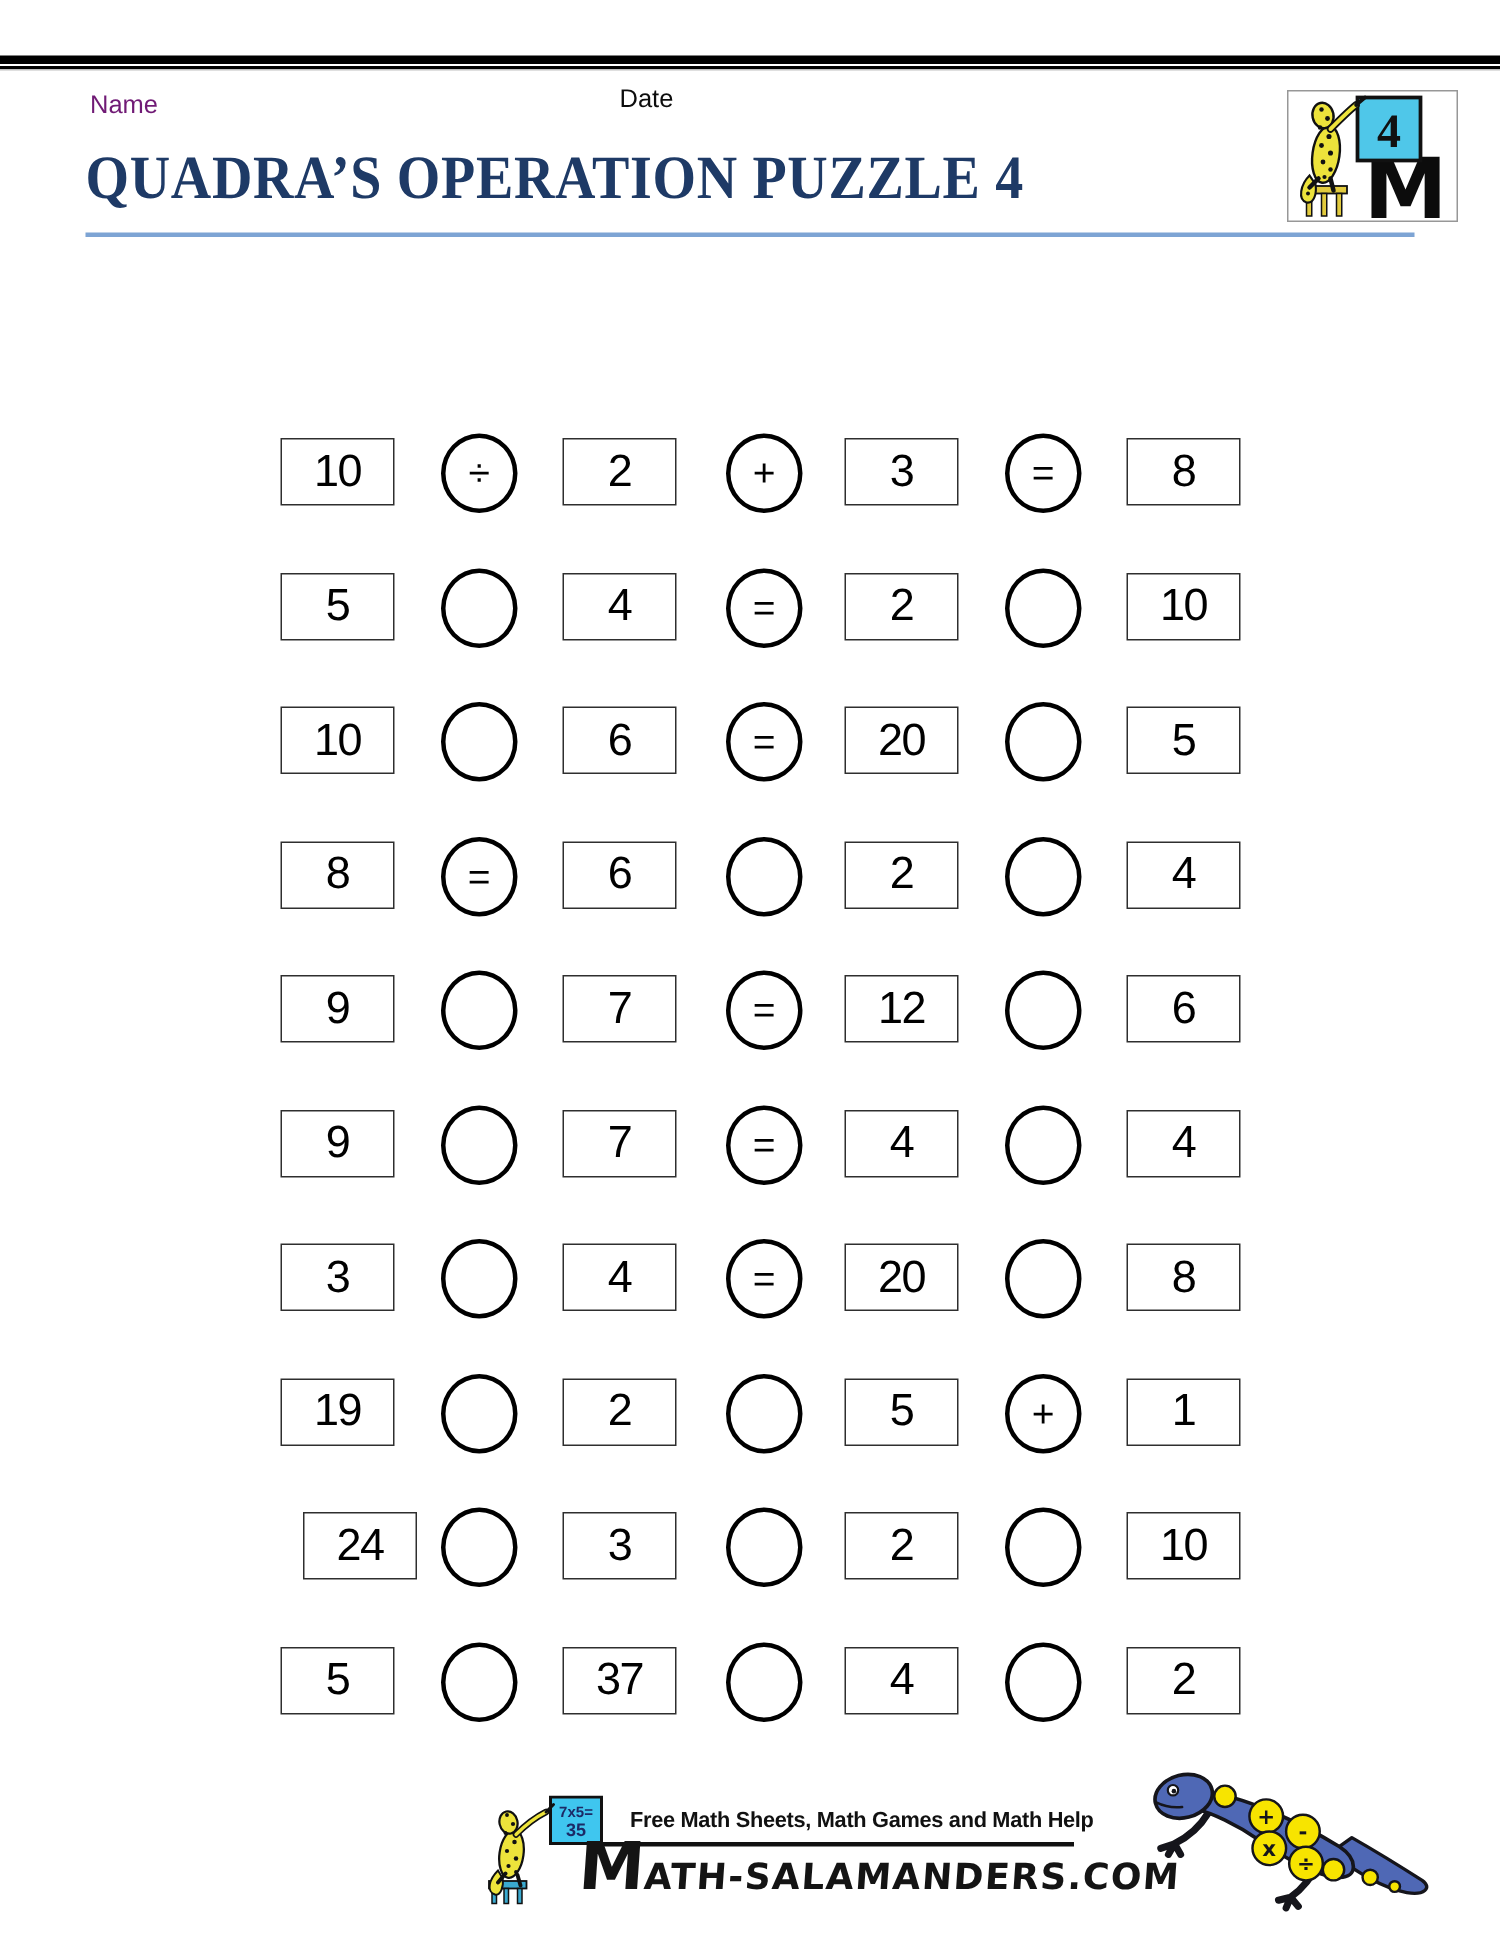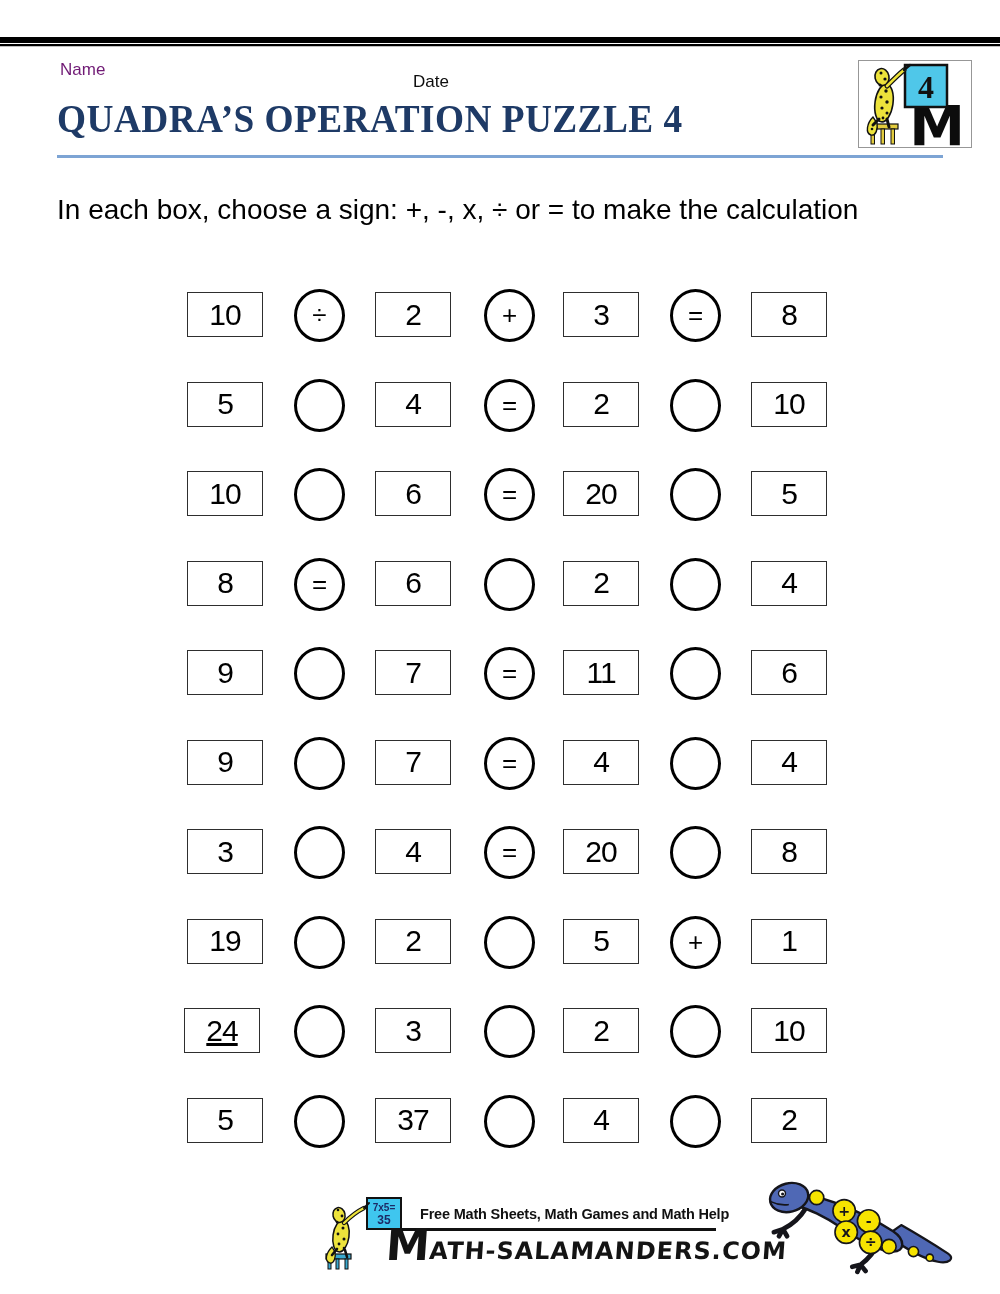--- a/index.html
+++ b/index.html
@@ -5,21 +5,21 @@
   html,body{margin:0;padding:0;}
   body{
     width:1000px;height:1294px;position:relative;background:#ffffff;
     font-family:"Liberation Sans",sans-serif;overflow:hidden;
   }
   .topbar{
     position:absolute;left:0;top:37px;width:1000px;height:10px;
     background:linear-gradient(#000 0 6px,#fff 6px 7px,#000 7px 9px,#bfbfbf 9px 10px);
   }
   .name-label{position:absolute;left:60px;top:60px;font-size:17px;color:#701a75;}
-  .date-label{position:absolute;left:413px;top:72px;font-size:17px;color:#0d0d0d;}
+  .date-label{position:absolute;left:413px;top:56px;font-size:17px;color:#0d0d0d;}
   .logo-box{
     position:absolute;left:858px;top:60px;width:114px;height:88px;
     background:#fff;border:1px solid #979797;box-sizing:border-box;
   }
   .page-title{
     position:absolute;left:57px;top:94px;margin:0;white-space:nowrap;
     font-family:"Liberation Serif",serif;font-weight:bold;font-size:41px;
     color:#1e3a66;transform:scaleX(.91);transform-origin:left center;letter-spacing:.5px;
   }
   .title-underline{position:absolute;left:57px;top:155px;width:886px;height:3px;background:#7da4d4;}
@@ -93,21 +93,20 @@
         <circle cx="13" cy="68" r="1.3"></circle>
       </g>
     </g>
   </svg>
 </div>
 
 <h1 class="page-title">QUADRA’S OPERATION PUZZLE 4</h1>
 <div class="title-underline"></div>
 
 <p class="instructions">
-  <span>In each box, choose a sign: +, -, x, ÷ or = to make the calculation</span>
 </p>
 
 <div id="puzzle">
     <div class="prow" style="top: 289px;">
       <span class="pbox" style="left: 187px;">10</span>
       <span class="pcirc" style="left: 294px;">÷</span>
       <span class="pbox" style="left: 375px;">2</span>
       <span class="pcirc" style="left: 484px;">+</span>
       <span class="pbox" style="left: 563px;">3</span>
       <span class="pcirc" style="left: 670px;">=</span>
@@ -138,21 +137,21 @@
       <span class="pcirc" style="left: 484px;"></span>
       <span class="pbox" style="left: 563px;">2</span>
       <span class="pcirc" style="left: 670px;"></span>
       <span class="pbox" style="left: 751px;">4</span>
     </div>
     <div class="prow" style="top: 647px;">
       <span class="pbox" style="left: 187px;">9</span>
       <span class="pcirc" style="left: 294px;"></span>
       <span class="pbox" style="left: 375px;">7</span>
       <span class="pcirc" style="left: 484px;">=</span>
-      <span class="pbox" style="left: 563px;">11</span>
+      <span class="pbox" style="left: 563px;">12</span>
       <span class="pcirc" style="left: 670px;"></span>
       <span class="pbox" style="left: 751px;">6</span>
     </div>
     <div class="prow" style="top: 736.5px;">
       <span class="pbox" style="left: 187px;">9</span>
       <span class="pcirc" style="left: 294px;"></span>
       <span class="pbox" style="left: 375px;">7</span>
       <span class="pcirc" style="left: 484px;">=</span>
       <span class="pbox" style="left: 563px;">4</span>
       <span class="pcirc" style="left: 670px;"></span>
@@ -170,21 +169,21 @@
     <div class="prow" style="top: 915.5px;">
       <span class="pbox" style="left: 187px;">19</span>
       <span class="pcirc" style="left: 294px;"></span>
       <span class="pbox" style="left: 375px;">2</span>
       <span class="pcirc" style="left: 484px;"></span>
       <span class="pbox" style="left: 563px;">5</span>
       <span class="pcirc" style="left: 670px;">+</span>
       <span class="pbox" style="left: 751px;">1</span>
     </div>
     <div class="prow" style="top: 1005px;">
-      <span class="pbox" style="left: 184px; text-decoration: underline;">24</span>
+      <span class="pbox" style="left: 202px;">24</span>
       <span class="pcirc" style="left: 294px;"></span>
       <span class="pbox" style="left: 375px;">3</span>
       <span class="pcirc" style="left: 484px;"></span>
       <span class="pbox" style="left: 563px;">2</span>
       <span class="pcirc" style="left: 670px;"></span>
       <span class="pbox" style="left: 751px;">10</span>
     </div>
     <div class="prow" style="top: 1094.5px;">
       <span class="pbox" style="left: 187px;">5</span>
       <span class="pcirc" style="left: 294px;"></span>

